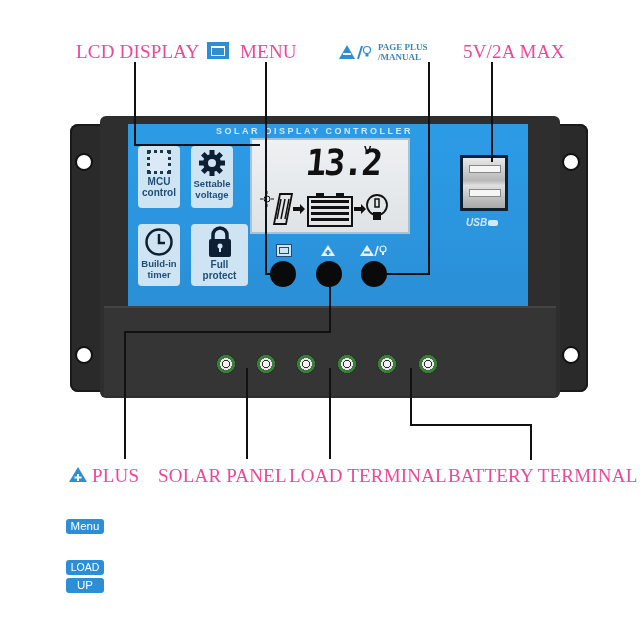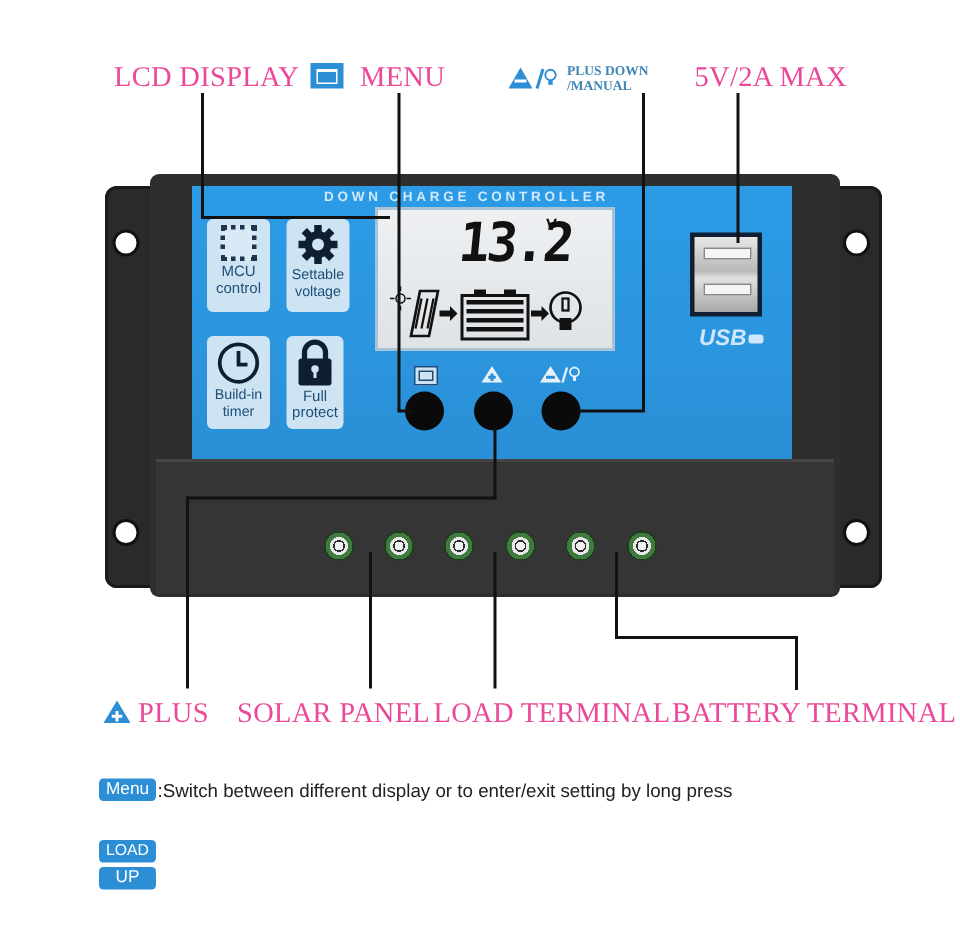--- a/index.html
+++ b/index.html
@@ -7,21 +7,21 @@
   .abs { position:absolute; }
   .callout { color:#ec4899; font-family:"Liberation Serif", serif; font-size:19px; white-space:nowrap; letter-spacing:0.2px; }
   .callout-sm { color:#3d86b4; font-family:"Liberation Serif", serif; font-size:9px; font-weight:bold; line-height:9px; white-space:nowrap; }
   .line { position:absolute; background:#111; }
   
   .bracket { background:#2a2a2a; border-radius:8px; box-shadow: inset 0 0 0 2px #1a1a1a; }
   .hole { width:14px; height:14px; border-radius:50%; background:#fff; border:2px solid #111; position:absolute; }
   .body-dark { background:#2e2e2e; }
   .panel { background:linear-gradient(180deg,#2c9be6 0%,#2b95de 60%,#2a8fd6 100%); }
   .panel-title { color:#cfe8fb; font-size:9px; font-weight:bold; letter-spacing:2.5px; }
-  .feature { background:#cfe4f3; border-radius:4px; text-align:center; color:#1e4e78; font-size:10px; font-weight:normal; line-height:11px; }
+  .feature { background:#cfe4f3; border-radius:4px; text-align:center; color:#1e4e78; font-size:10px; font-weight:bold; line-height:11px; }
   .lcd { background:linear-gradient(180deg,#eef0f2,#dfe3e6); border:2px solid #a8c3d6; }
   .btn { width:26px; height:26px; border-radius:50%; background:#0a0a0a; }
   .terminal { width:20px; height:20px; border-radius:50%; background:radial-gradient(circle,#f2f2f2 0 3px,#2c2c2c 3px 4px,#e8e8e8 4px 6px,#3f7a3f 6px 9px,#1d3d1d 9px 10px); }
   .legend-row { position:absolute; left:66px; font-size:12.5px; color:#222; display:flex; align-items:center; white-space:nowrap; }
   .legend-badge { background:#2c8fd6; color:#fff; font-size:11.5px; border-radius:3px; padding:0 2px; margin-right:1px; display:inline-block; text-align:center; line-height:15px; }
 </style>
 </head>
 <body>
 
 <div class="abs callout" style="left:76px;top:41px;">LCD DISPLAY</div>
@@ -32,38 +32,38 @@
 
 <div class="abs" style="left:338px;top:43px;">
   <svg width="36" height="18" viewBox="0 0 36 18">
     <polygon points="1,16 9,2 17,16" fill="#2c8fd6"></polygon>
     <rect x="5" y="10" width="8" height="2" fill="#fff"></rect>
     <line x1="20" y1="16" x2="24" y2="3" stroke="#2c8fd6" stroke-width="2"></line>
     <circle cx="29" cy="7" r="3.5" fill="none" stroke="#2c8fd6" stroke-width="1.2"></circle>
     <rect x="27.5" y="10.5" width="3" height="3" fill="#2c8fd6"></rect>
   </svg>
 </div>
-<div class="abs callout-sm" style="left:378px;top:43px;">PLUS DOWN</div>
+<div class="abs callout-sm" style="left:378px;top:43px;">PAGE PLUS</div>
 <div class="abs callout-sm" style="left:378px;top:53px;">/MANUAL</div>
 <div class="abs callout" style="left:463px;top:41px;">5V/2A MAX</div>
 
 <div class="abs bracket" style="left:70px;top:124px;width:44px;height:268px;">
   <div class="hole" style="left:5px;top:29px;"></div>
   <div class="hole" style="left:5px;top:222px;"></div>
 </div>
 
 <div class="abs bracket" style="left:548px;top:124px;width:40px;height:268px;">
   <div class="hole" style="left:14px;top:29px;"></div>
   <div class="hole" style="left:14px;top:222px;"></div>
 </div>
 
 <div class="abs body-dark" style="left:100px;top:116px;width:460px;height:282px;border-radius:6px;"></div>
 
 <div class="abs panel" style="left:128px;top:124px;width:400px;height:182px;">
-  <div class="abs panel-title" style="left:88px;top:2px;">DOWN CHARGE CONTROLLER</div>
+  <div class="abs panel-title" style="left:88px;top:2px;">SOLAR DISPLAY CONTROLLER</div>
 </div>
 
 <div class="abs feature" style="left:138px;top:146px;width:42px;height:62px;">
   <div style="margin:4px auto 2px;width:24px;height:24px;border:3px dotted #1e3550;box-sizing:border-box;background:#d9e9f5;"></div>
   <div>MCU</div>
   <div>control</div>
 </div>
 <div class="abs feature" style="left:191px;top:146px;width:42px;height:62px;">
   <div style="margin:2px auto 0;width:30px;height:30px;">
     <svg width="30" height="30" viewBox="0 0 30 30">
@@ -83,21 +83,21 @@
 <div class="abs feature" style="left:138px;top:224px;width:42px;height:62px;">
   <div style="margin:3px auto 1px;width:30px;height:30px;">
     <svg width="30" height="30" viewBox="0 0 30 30">
       <circle cx="15" cy="15" r="12.5" fill="none" stroke="#0f1f33" stroke-width="2.5"></circle>
       <polyline points="15,7 15,16 21,16" fill="none" stroke="#0f1f33" stroke-width="2.5"></polyline>
     </svg>
   </div>
   <div style="font-size:9.5px;">Build-in</div>
   <div style="font-size:9.5px;">timer</div>
 </div>
-<div class="abs feature" style="left:191px;top:224px;width:38px;height:62px;">
+<div class="abs feature" style="left:191px;top:224px;width:57px;height:62px;">
   <div style="margin:2px auto 1px;width:30px;height:32px;">
     <svg width="30" height="32" viewBox="0 0 30 32">
       <path d="M8,14 V9 a7,7 0 0 1 14,0 V14" fill="none" stroke="#0f1f33" stroke-width="3.5"></path>
       <rect x="4" y="13" width="22" height="18" rx="2" fill="#0f1f33"></rect>
       <circle cx="15" cy="20" r="2.5" fill="#cfe4f3"></circle>
         <rect x="14" y="21" width="2" height="5" fill="#cfe4f3"></rect>
     </svg>
   </div>
   <div>Full</div>
   <div>protect</div>
@@ -169,21 +169,21 @@
 
 <div class="abs btn" style="left:270px;top:261px;"></div>
 <div class="abs btn" style="left:316px;top:261px;"></div>
 <div class="abs btn" style="left:361px;top:261px;"></div>
 
 <div class="abs" style="left:460px;top:155px;width:48px;height:56px;background:#0e1e33;">
   <div style="position:absolute;left:3px;top:3px;width:42px;height:50px;background:linear-gradient(180deg,#e8e8e8,#b8b8b8 45%,#e0e0e0 55%,#a8a8a8);"></div>
   <div style="position:absolute;left:9px;top:10px;width:30px;height:6px;background:#f5f5f5;border:1px solid #888;"></div>
   <div style="position:absolute;left:9px;top:34px;width:30px;height:6px;background:#f5f5f5;border:1px solid #888;"></div>
 </div>
-<div class="abs" style="left:466px;top:217px;color:#cfe8fb;font-size:15px;font-weight:bold;font-style:italic;display:flex;align-items:center;">
+<div class="abs" style="left:466px;top:217px;color:#cfe8fb;font-size:10px;font-weight:bold;font-style:italic;display:flex;align-items:center;">
   <span>USB</span>
   <span style="display:inline-block;width:10px;height:6px;background:#cfe8fb;border-radius:2px;margin-left:1px;"></span>
 </div>
 
 <div class="abs" style="left:104px;top:306px;width:452px;height:88px;background:#353535;border-top:2px solid #444;"></div>
 
 <div class="abs terminal" style="left:216px;top:354px;"></div>
 <div class="abs terminal" style="left:256px;top:354px;"></div>
 <div class="abs terminal" style="left:296px;top:354px;"></div>
 <div class="abs terminal" style="left:337px;top:354px;"></div>
@@ -220,20 +220,19 @@
       <rect x="6.5" y="10.5" width="7" height="2" fill="#fff"></rect>
     </svg>
 </div>
 <div class="abs callout" style="left:92px;top:465px;">PLUS</div>
 <div class="abs callout" style="left:158px;top:465px;">SOLAR PANEL</div>
 <div class="abs callout" style="left:289px;top:465px;">LOAD TERMINAL</div>
 <div class="abs callout" style="left:448px;top:465px;">BATTERY TERMINAL</div>
 
 <div class="legend-row" style="top:519px;">
   <span class="legend-badge" style="width:34px;">Menu</span>
-  <span>:Switch between different display or to enter/exit setting by long press</span>
 </div>
 <div class="legend-row" style="top:540px;margin-top:38px;">
   <span class="legend-badge" style="width:34px;">UP</span>
 </div>
 <div class="legend-row" style="top:560px;">
   <span class="legend-badge" style="width:34px;font-size:10.5px;">LOAD</span>
 </div>
 
 </body></html>

